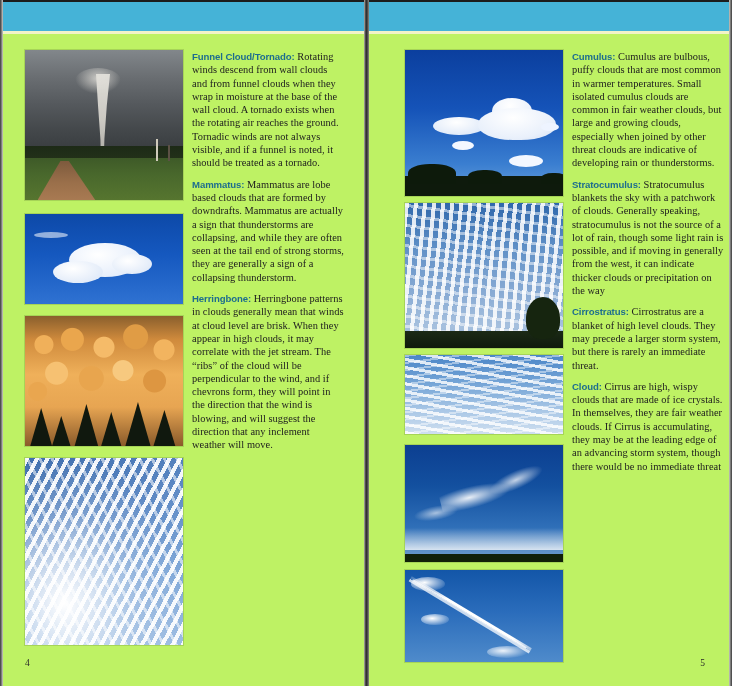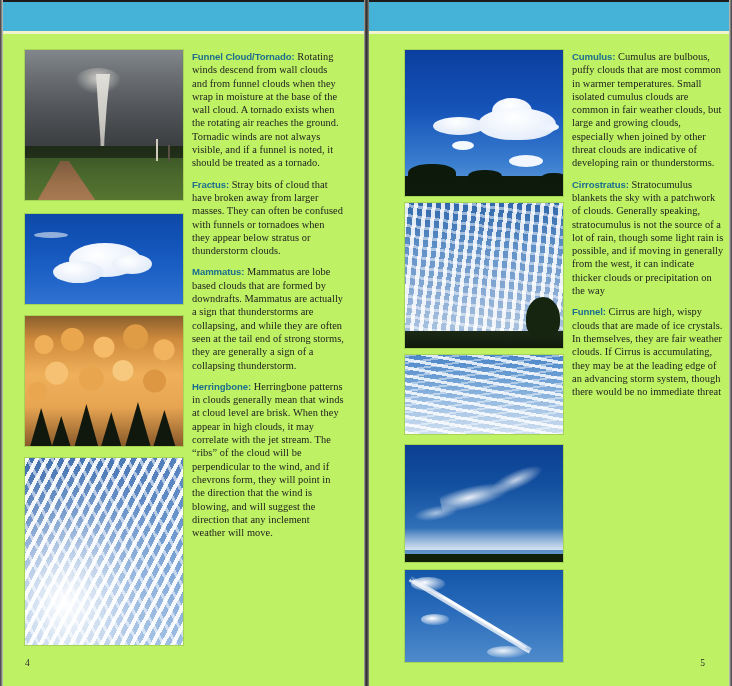--- a/index.html
+++ b/index.html
@@ -290,23 +290,20 @@
         </div>
 
         <div class="photo ph-herring"></div>
       </div>
 
       <div class="col-text">
         <div class="entry">
           <p><span class="term">Funnel Cloud/Tornado:</span><span> Rotating winds descend from wall clouds and from funnel clouds when they wrap in moisture at the base of the wall cloud. A tornado exists when the rotating air reaches the ground. Tornadic winds are not always visible, and if a funnel is noted, it should be treated as a tornado.</span></p>
         </div>
         <div class="entry" style="margin-top:6px;">
-          <p><span class="term">Fractus:</span><span> Stray bits of cloud that have broken away from larger masses. They can often be confused with funnels or tornadoes when they appear below stratus or thunderstorm clouds.</span></p>
-        </div>
-        <div class="entry" style="margin-top:6px;">
           <p><span class="term">Mammatus:</span><span> Mammatus are lobe based clouds that are formed by downdrafts. Mammatus are actually a sign that thunderstorms are collapsing, and while they are often seen at the tail end of strong storms, they are generally a sign of a collapsing thunderstorm.</span></p>
         </div>
         <div class="entry" style="margin-top:6px;">
           <p><span class="term">Herringbone:</span><span> Herringbone patterns in clouds generally mean that winds at cloud level are brisk. When they appear in high clouds, it may correlate with the jet stream. The “ribs” of the cloud will be perpendicular to the wind, and if chevrons form, they will point in the direction that the wind is blowing, and will suggest the direction that any inclement weather will move.</span></p>
         </div>
       </div>
 
     </div>
     <div class="folio folio-left">4</div>
   </div>
@@ -351,24 +348,27 @@
           <div class="trail2"></div>
           <div class="trail"></div>
         </div>
       </div>
 
       <div class="col-text">
         <div class="entry">
           <p><span class="term">Cumulus:</span><span> Cumulus are bulbous, puffy clouds that are most common in warmer temperatures. Small isolated cumulus clouds are common in fair weather clouds, but large and growing clouds, especially when joined by other threat clouds are indicative of developing rain or thunderstorms.</span></p>
         </div>
         <div class="entry" style="margin-top:6px;">
-          <p><span class="term">Cirrostratus:</span><span> Stratocumulus blankets the sky with a patchwork of clouds. Generally speaking, stratocumulus is not the source of a lot of rain, though some light rain is possible, and if moving in generally from the west, it can indicate thicker clouds or precipitation on the way</span></p>
-        </div>
-        <div class="entry" style="margin-top:6px;">
-          <p><span class="term">Funnel:</span><span> Cirrus are high, wispy clouds that are made of ice crystals. In themselves, they are fair weather clouds. If Cirrus is accumulating, they may be at the leading edge of an advancing storm system, though there would be no immediate threat</span></p>
+          <p><span class="term">Stratocumulus:</span><span> Stratocumulus blankets the sky with a patchwork of clouds. Generally speaking, stratocumulus is not the source of a lot of rain, though some light rain is possible, and if moving in generally from the west, it can indicate thicker clouds or precipitation on the way</span></p>
+        </div>
+        <div class="entry" style="margin-top:6px;">
+          <p><span class="term">Cirrostratus:</span><span> Cirrostratus are a blanket of high level clouds. They may precede a larger storm system, but there is rarely an immediate threat.</span></p>
+        </div>
+        <div class="entry" style="margin-top:6px;">
+          <p><span class="term">Cloud:</span><span> Cirrus are high, wispy clouds that are made of ice crystals. In themselves, they are fair weather clouds. If Cirrus is accumulating, they may be at the leading edge of an advancing storm system, though there would be no immediate threat</span></p>
         </div>
       </div>
 
     </div>
     <div class="folio folio-right">5</div>
   </div>
 
   <div class="gutter"></div>
   <div class="edge-shadow-left"></div>
   <div class="edge-shadow-right"></div>

